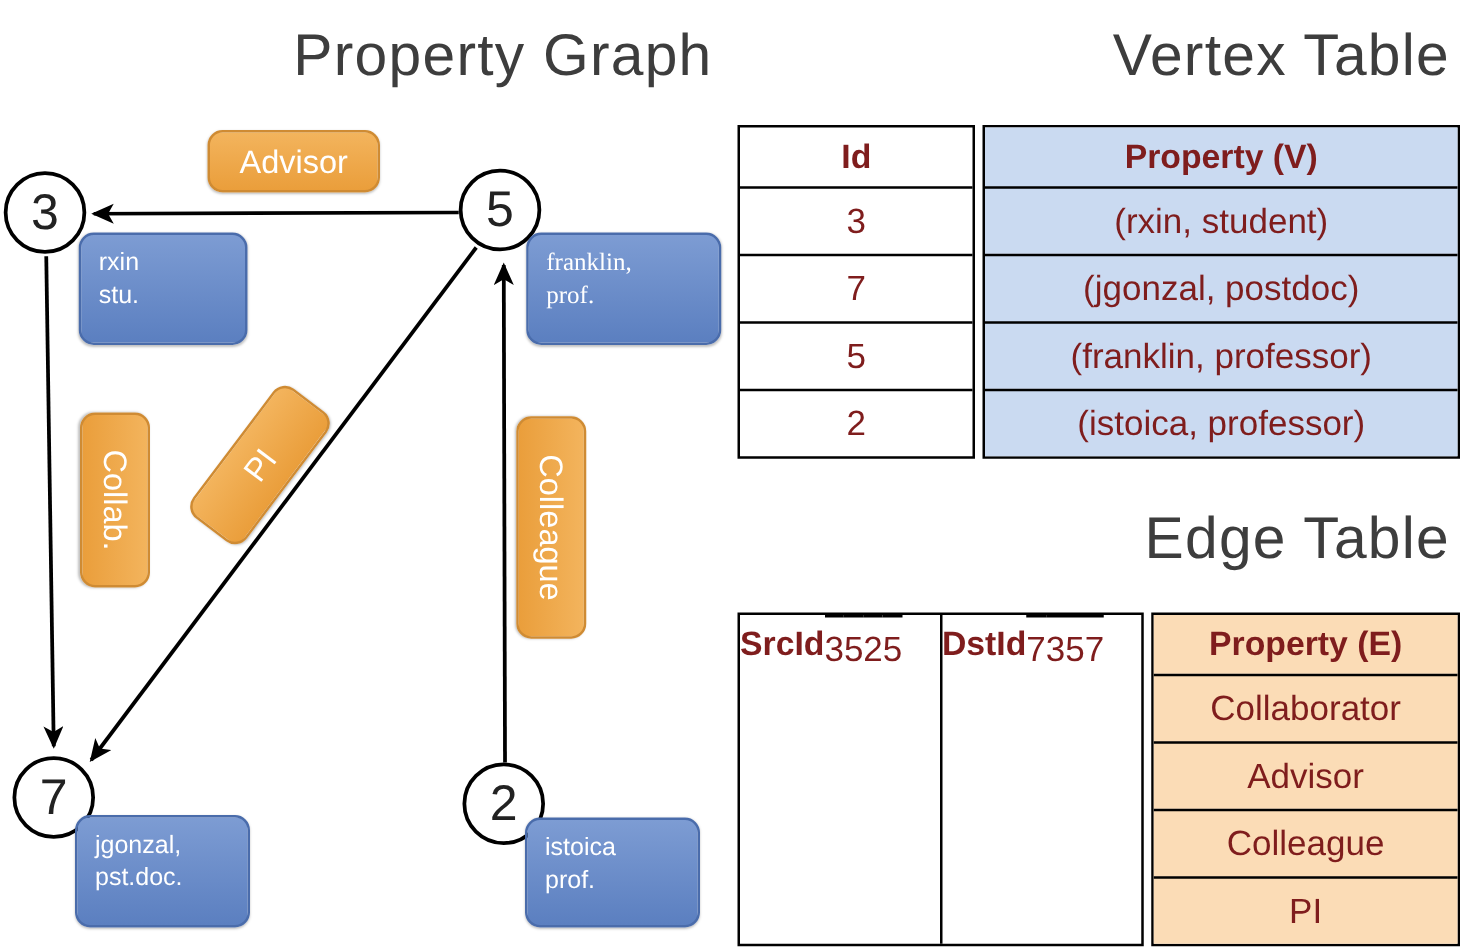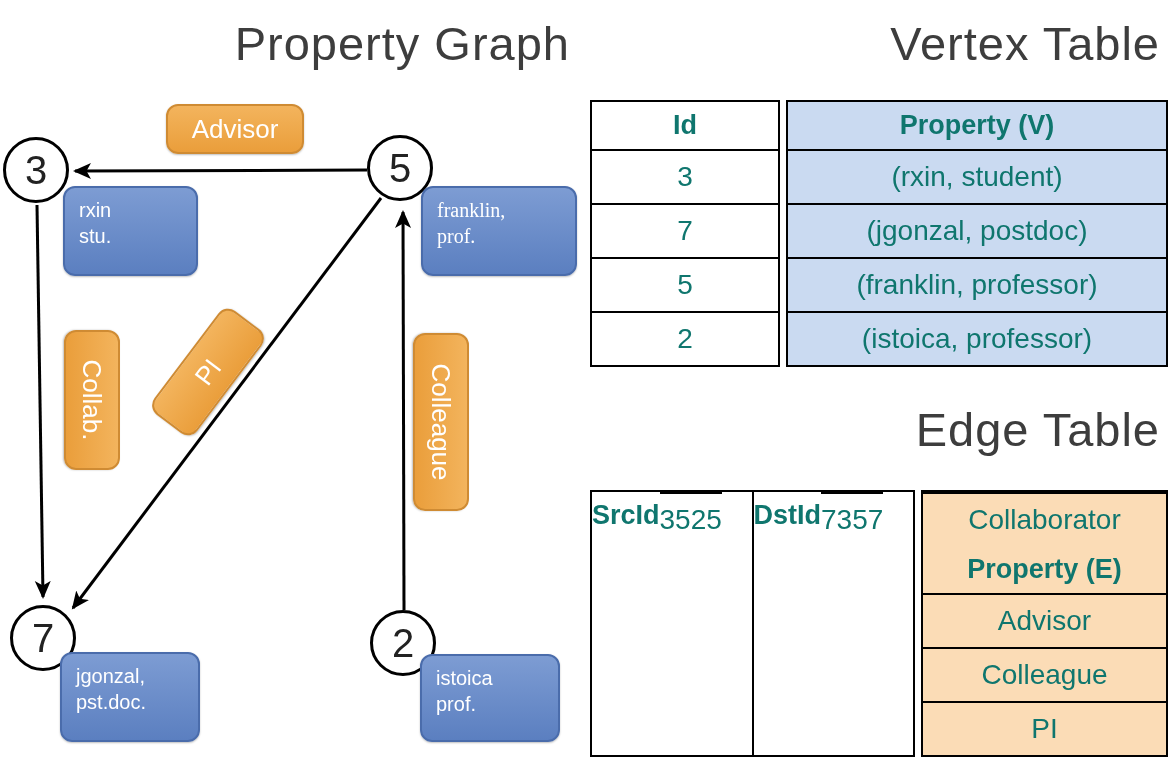--- a/index.html
+++ b/index.html
@@ -59,21 +59,21 @@
     background: #fff;
     display: flex; flex-direction: column;
   }
   .duo { flex-direction: row; }
   .subcol { display: flex; flex-direction: row; flex: 1; }
   .subcol + .subcol { border-left: 2.5px solid #000; text-align: center; }
   .cell {
     height: 54px;
     display: flex; align-items: center; justify-content: center;
     border-top: 2.5px solid #000;
-    font-size: 28px; color: #0f766e;
+    font-size: 28px; color: #7f1d1d;
     white-space: nowrap;
   }
   .cell.head {
     border-top: none;
     height: 47px;
     font-weight: 700;
     font-size: 27px;
   }
   .bluefill  { background: #cadaf1; }
   .orangefill{ background: #fbdcb6; }
@@ -170,21 +170,21 @@
       </div>
       <div class="subcol">
         <div class="cell head">DstId</div>
         <div class="cell">7</div>
         <div class="cell">3</div>
         <div class="cell">5</div>
         <div class="cell">7</div>
       </div>
     </div>
     <div class="tcol" style="flex:1;">
+      <div class="cell head orangefill">Property (E)</div>
       <div class="cell orangefill">Collaborator</div>
-      <div class="cell head orangefill">Property (E)</div>
       <div class="cell orangefill">Advisor</div>
       <div class="cell orangefill">Colleague</div>
       <div class="cell orangefill">PI</div>
     </div>
   </div>
 
 </div>
 
 </body></html>

